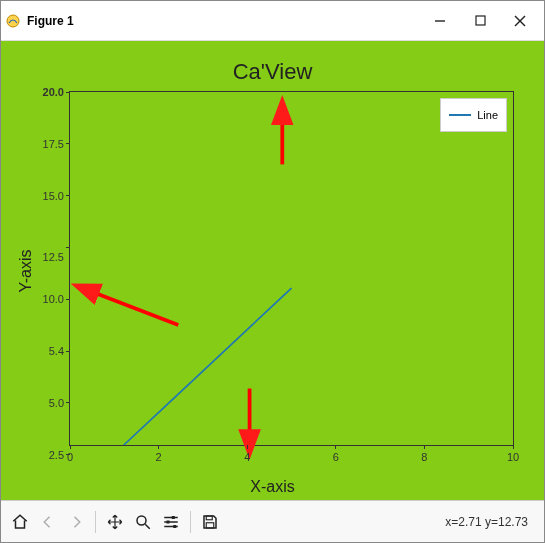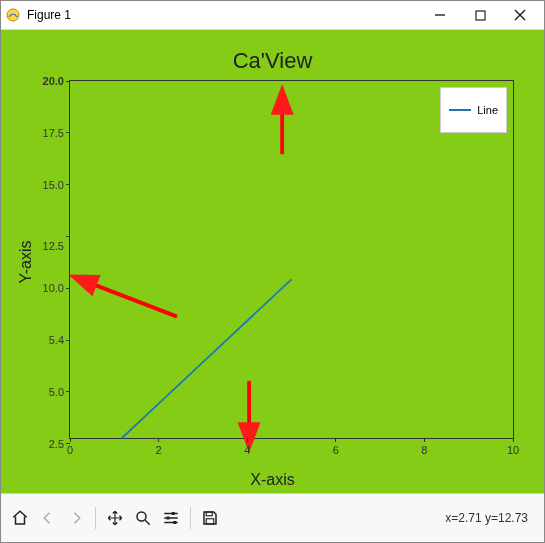--- a/index.html
+++ b/index.html
@@ -2,22 +2,22 @@
 <html><head>
 <meta charset="utf-8">
 <style>
   * { box-sizing: border-box; margin: 0; padding: 0; }
   body { font-family: Arial, sans-serif; background: #f0f0f0; }
   .window {
     width: 545px; height: 543px; background: #fff;
     border: 1px solid #888; display: flex; flex-direction: column;
   }
   .titlebar {
-    height: 29px; display: flex; align-items: center;
-    padding: 0 4px; border-bottom: 1px solid #ddd; font-size: 12px;
+    height: 40px; display: flex; align-items: center;
+    padding: 0 4px; border-bottom: 1px solid #ddd; font-size: 12px; font-weight: bold;
   }
   .titlebar .app-icon { width: 16px; height: 16px; margin-right: 6px; }
   .titlebar .title { flex: 1; }
   .titlebar .wbtn {
     width: 40px; height: 22px; display: flex; align-items: center;
     justify-content: center; cursor: pointer; font-size: 13px;
   }
   .canvas { flex: 1; position: relative; background: #84cc16; }
   .chart-title {
     position: absolute; top: 18px; left: 0; right: 0; text-align: center;
@@ -36,27 +36,27 @@
     border: 1px solid #333;
   }
   .tick-y { position: absolute; left: -40px; font-size: 11px; color: #333;
     width: 34px; text-align: right; transform: translateY(-50%); }
   .tick-x { position: absolute; bottom: -18px; font-size: 11px; color: #333;
     transform: translateX(-50%); }
   .tickmark-y { position: absolute; left: -4px; width: 4px; height: 1px; background: #333; }
   .tickmark-x { position: absolute; bottom: -4px; width: 1px; height: 4px; background: #333; }
   .legend {
     position: absolute; top: 6px; right: 6px; border: 1px solid #ccc;
-    background: #fff; padding: 16px 8px; font-size: 11px;
+    background: #fff; padding: 10px 8px; font-size: 11px;
     display: flex; align-items: center; gap: 6px;
   }
   .legend-line { width: 22px; height: 2px; background: #1f77b4; }
   .line-svg, .arrow-svg { position: absolute; left: 0; top: 0; width: 100%; height: 100%; overflow: visible; pointer-events: none; }
   .toolbar {
-    height: 49px; border-top: 1px solid #ccc; display: flex;
+    height: 42px; border-top: 1px solid #ccc; display: flex;
     align-items: center; padding: 0 6px; gap: 2px; background: #f8f8f8;
   }
   .tb-btn {
     width: 26px; height: 26px; display: flex; align-items: center;
     justify-content: center; cursor: pointer; border: none; background: none;
   }
   .tb-btn.disabled { opacity: 0.35; cursor: default; }
   .tb-sep { width: 1px; height: 22px; background: #ccc; margin: 0 4px; }
   .tb-spacer { flex: 1; }
   .coord { font-size: 12px; color: #333; padding-right: 10px; }

